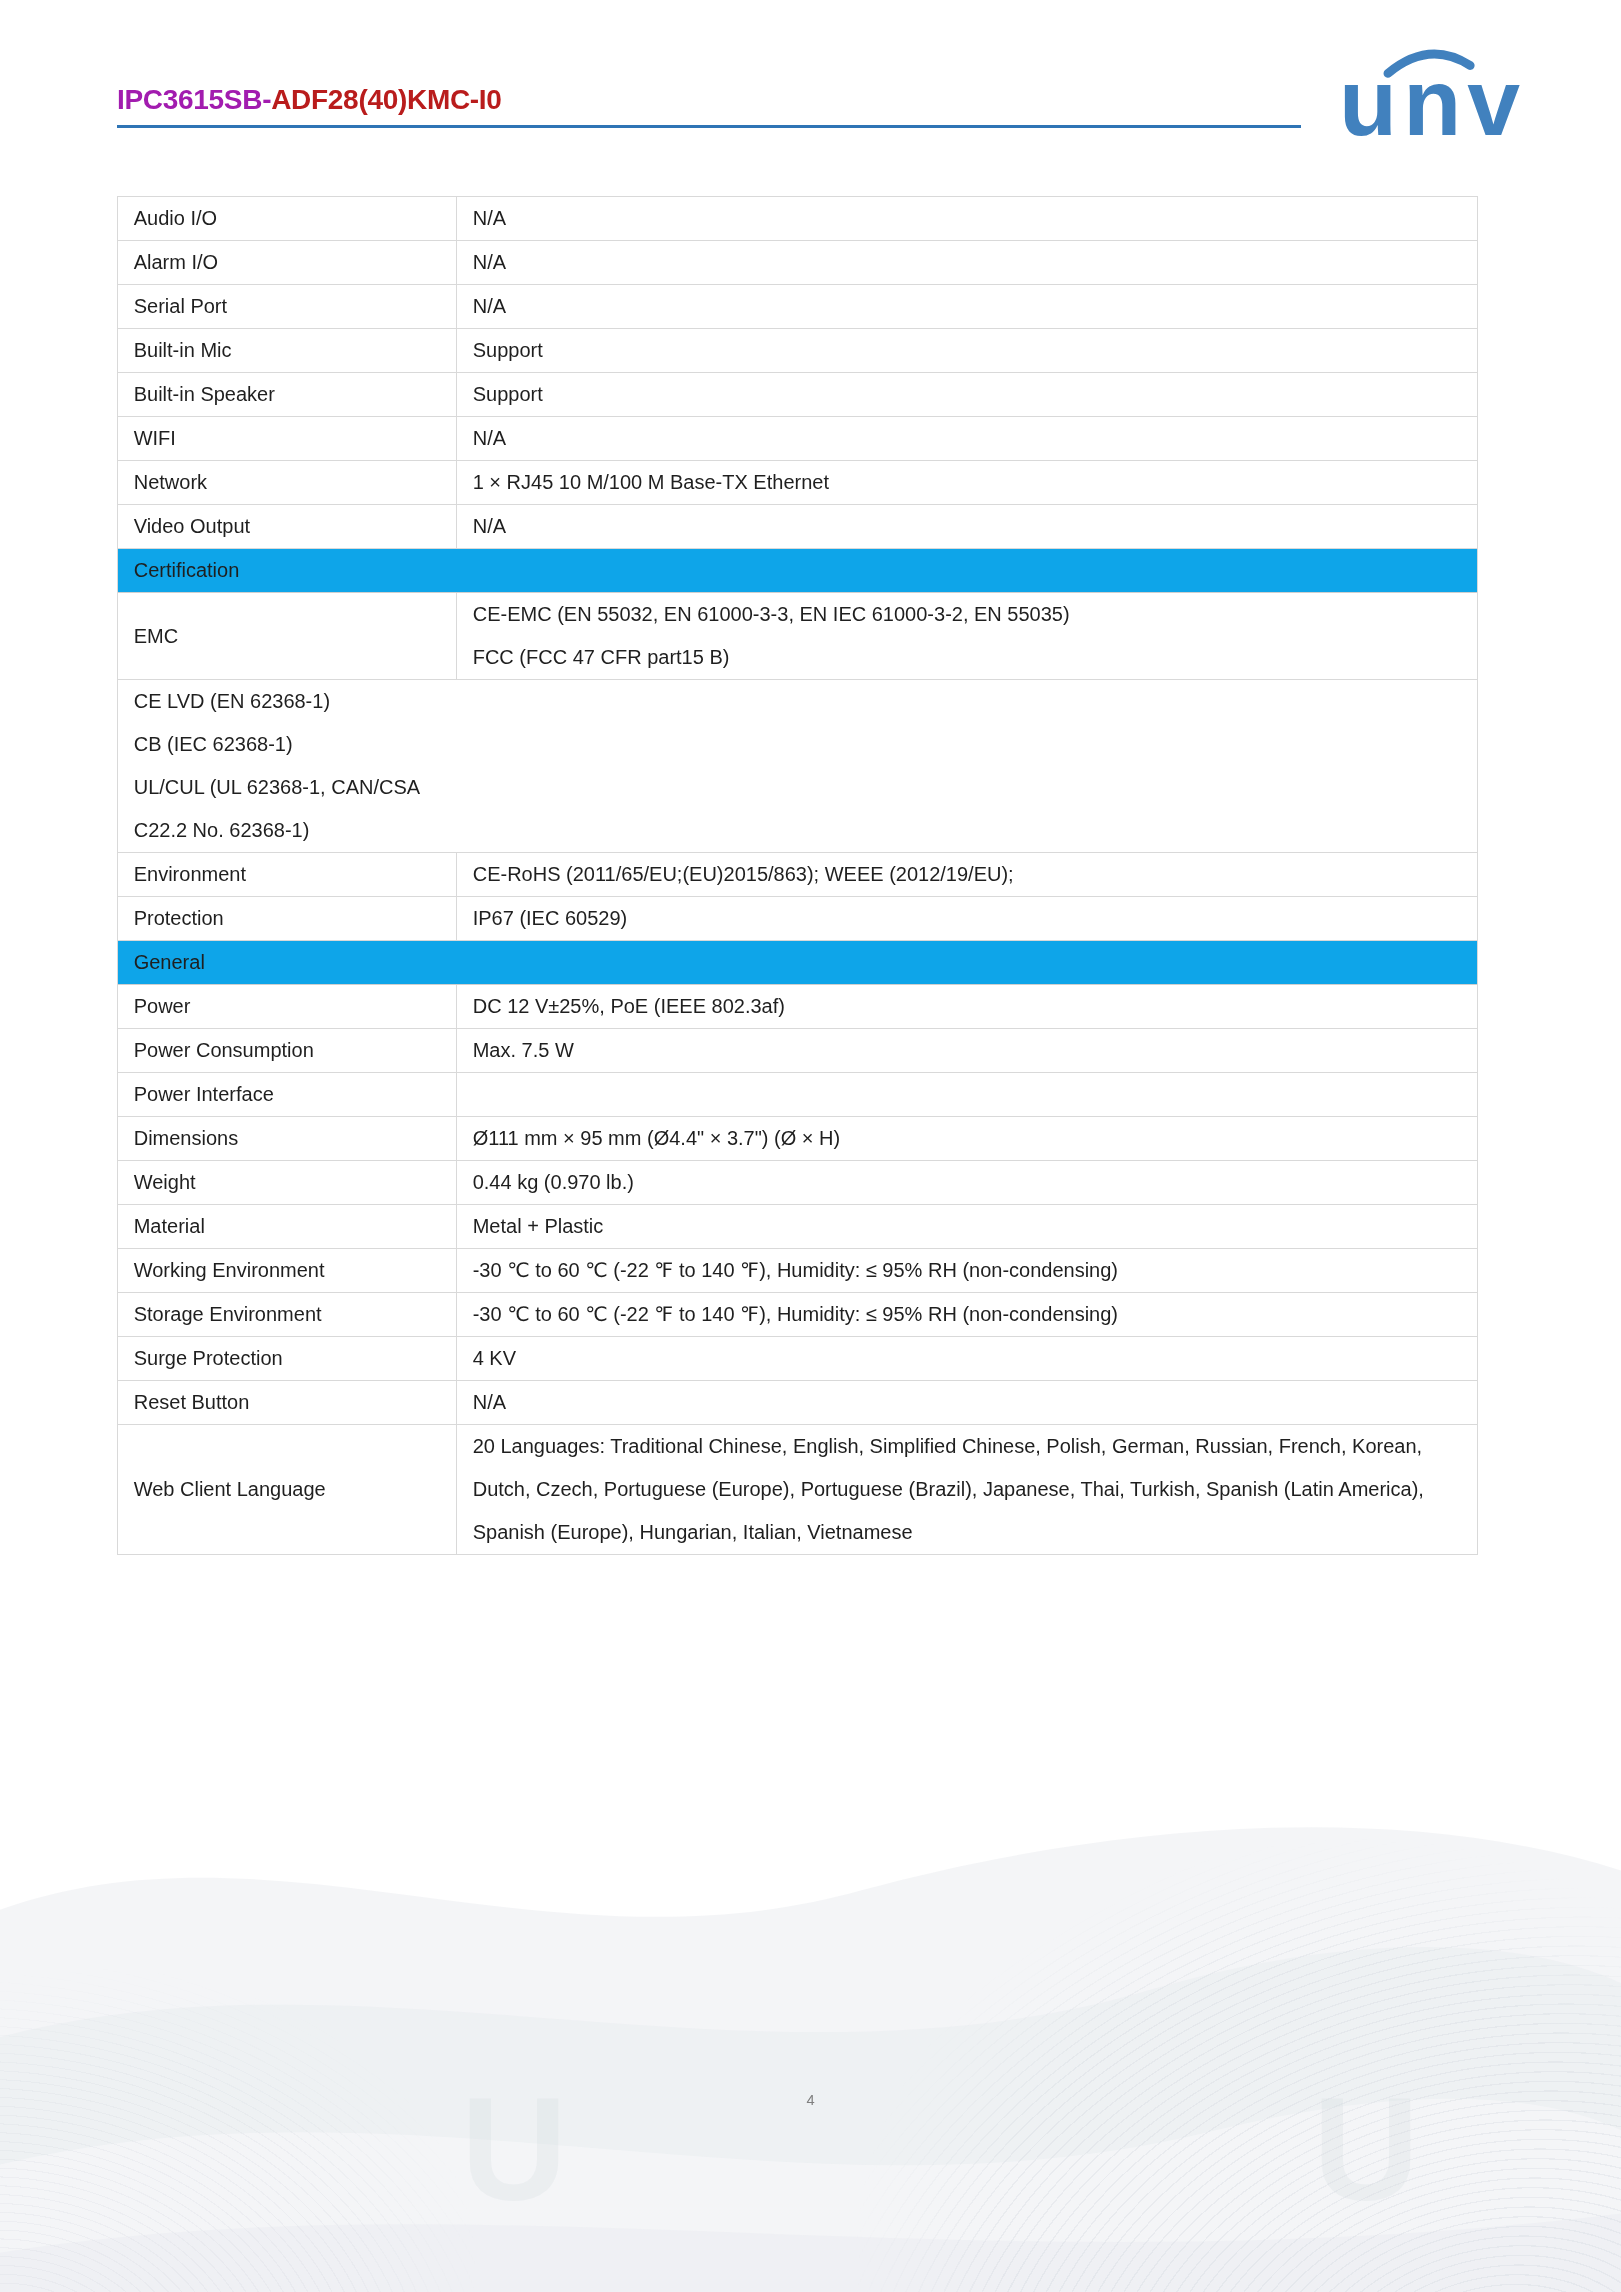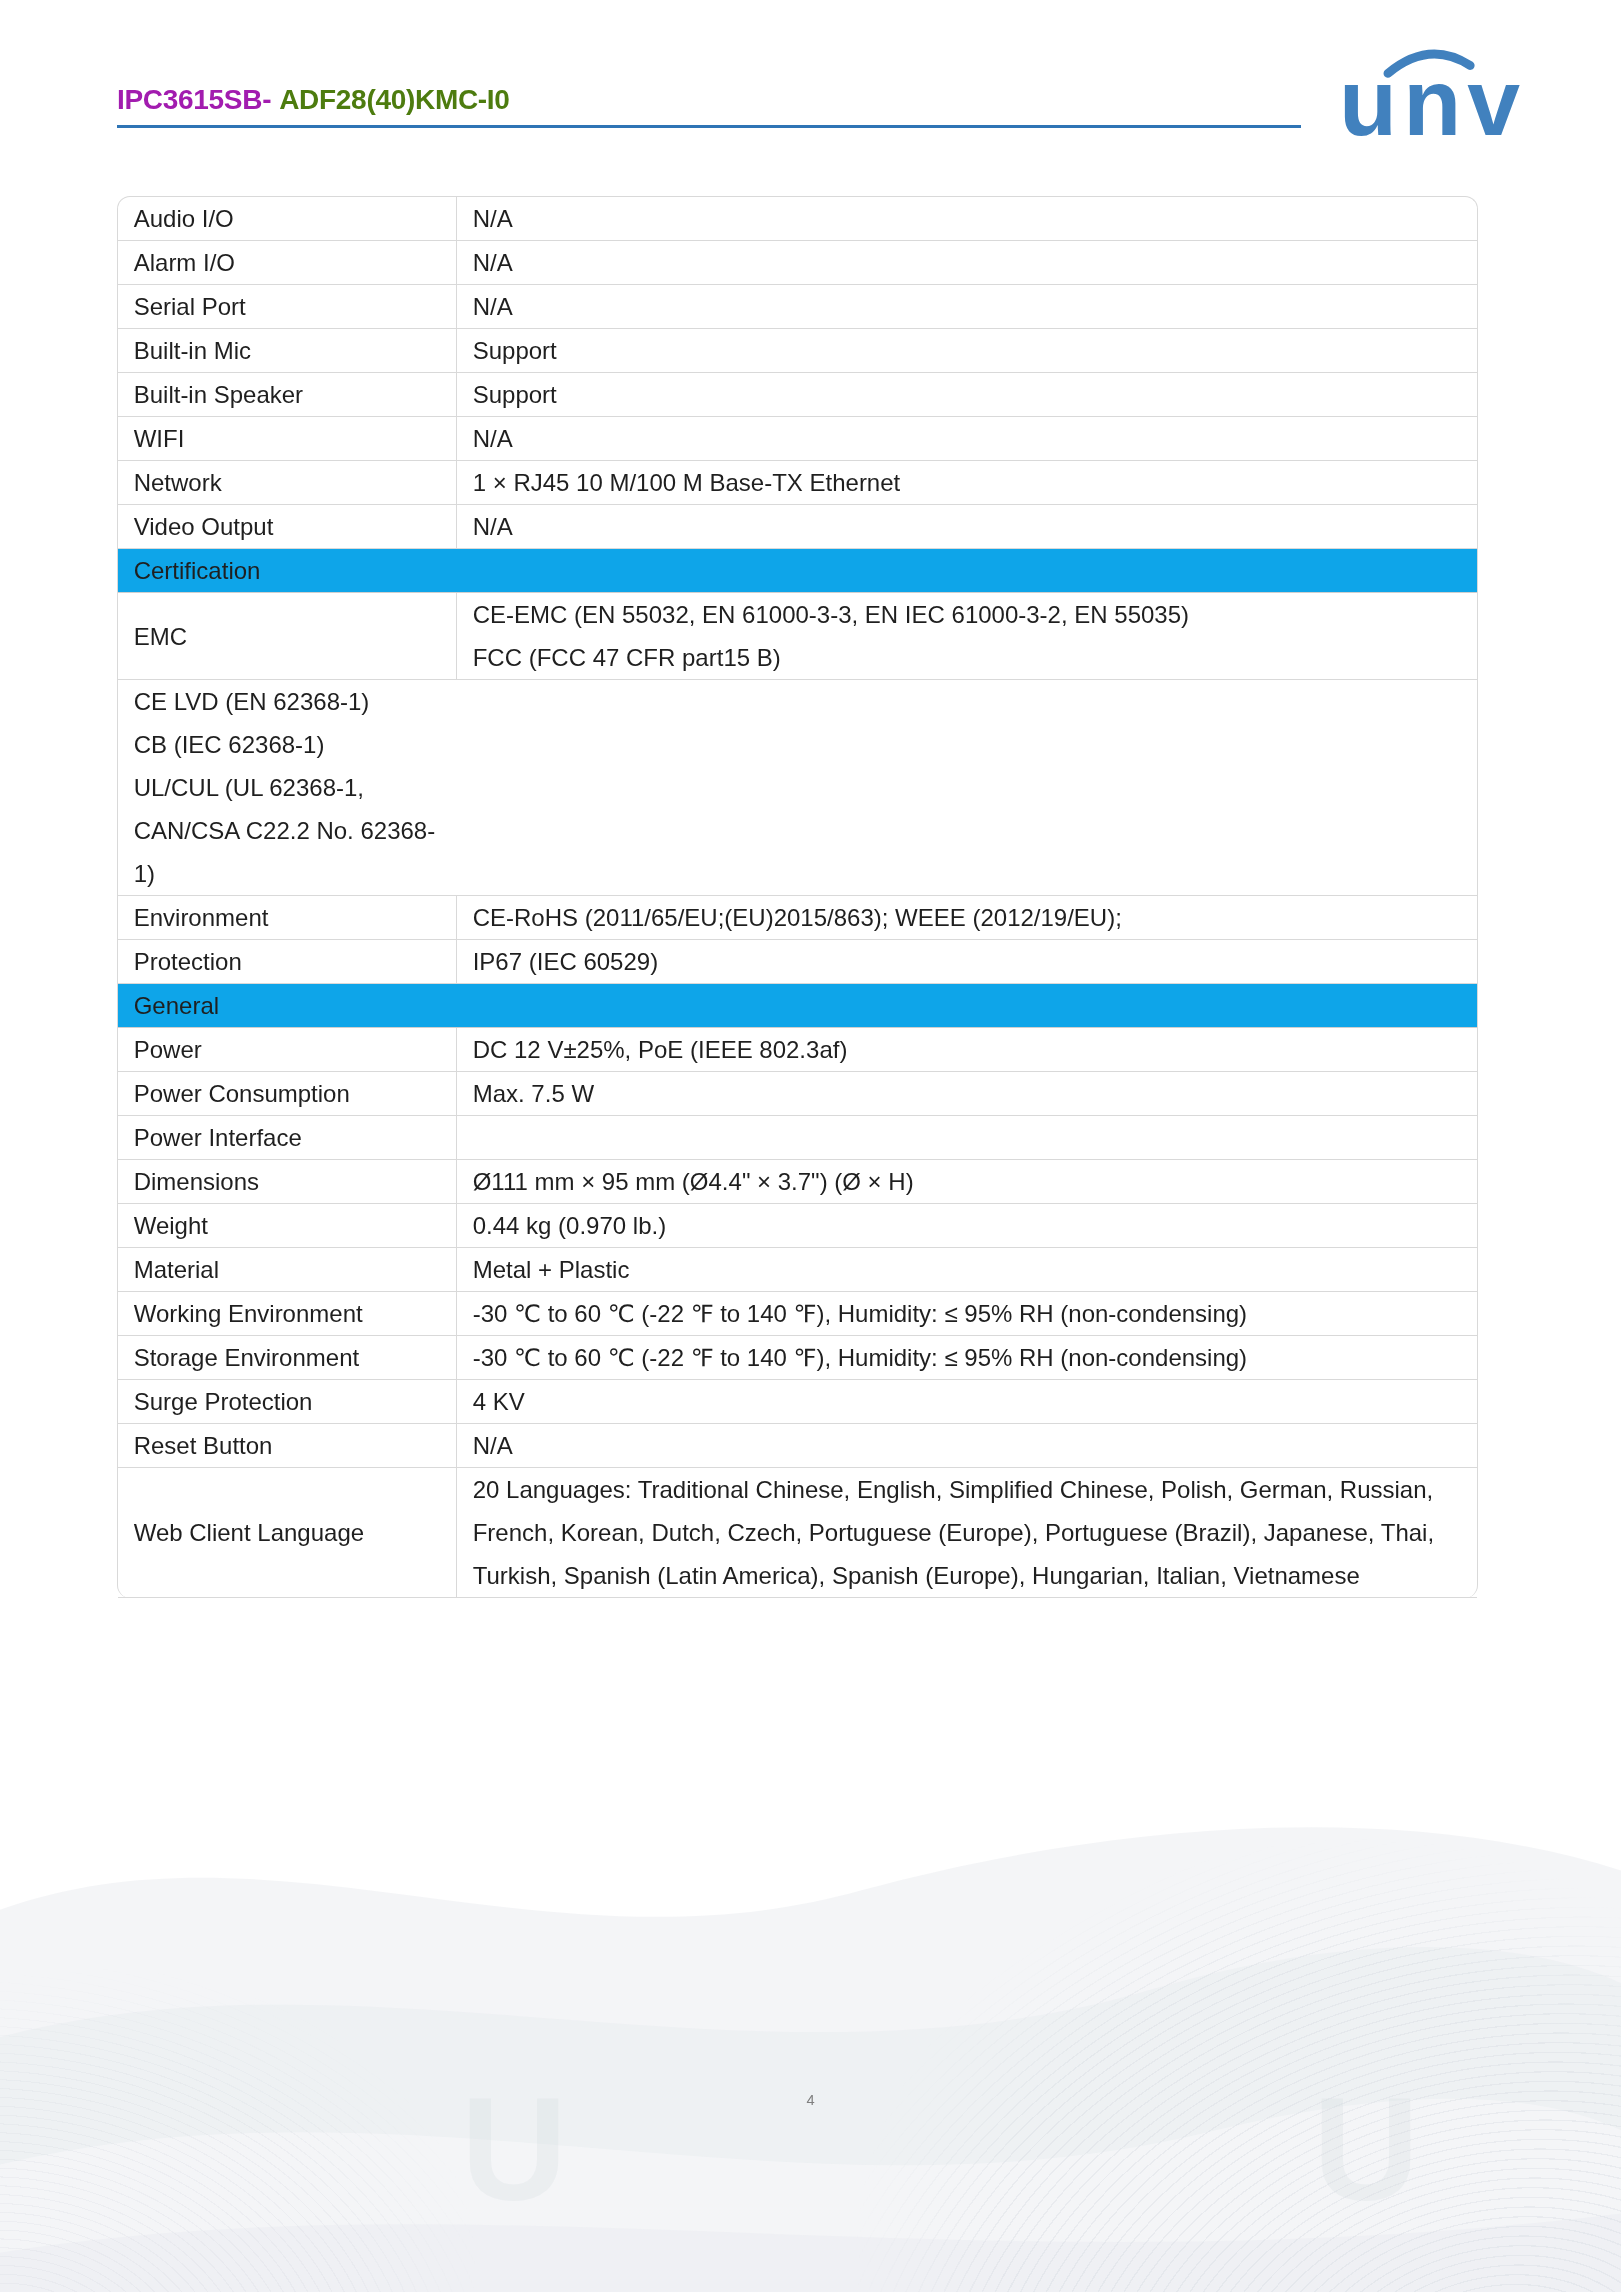--- a/index.html
+++ b/index.html
@@ -10,39 +10,38 @@
     background:#ffffff; overflow:hidden;
   }
 
   
   .doc-title {
     position:absolute; left:117px; top:84px;
     font-size:28px; font-weight:700; letter-spacing:-0.3px;
     white-space:nowrap;
   }
   .doc-title .t-navy { color:#a21caf;margin-top:25px; }
-  .doc-title .t-blue { color:#4d7c0f;margin-left:8px; }
+  .doc-title .t-blue { color:#b91c1c; }
   .title-rule {
     position:absolute; left:117px; top:125px;
     width:1184px; height:2.9px; background:#2e74b5;
   }
   .logo {
     position:absolute; left:1339px; top:41px;
     width:186px; height:100px;
   }
 
   
   .spec-table {
     position:absolute; left:117px; top:196px; width:1361px;
     border-top:1px solid #d9d9d9;
     border-left:1px solid #d9d9d9;
     border-right:1px solid #d9d9d9;
-    font-size:24px; color:#1f1f1f;
+    font-size:20px; color:#1f1f1f;
     background:#ffffff;
-    border-radius:13px;
   }
   .spec-row {
     display:grid; grid-template-columns:339px 1fr;
     border-bottom:1px solid #d9d9d9;
   }
   .cell { display:flex; flex-direction:column; justify-content:center;
     padding:0 13.7px 0 15.7px; min-height:43px; line-height:43px; }
   .cell.label { border-right:1px solid #d9d9d9; }
   .cell .vline { line-height:43px; }
   .section-row {

